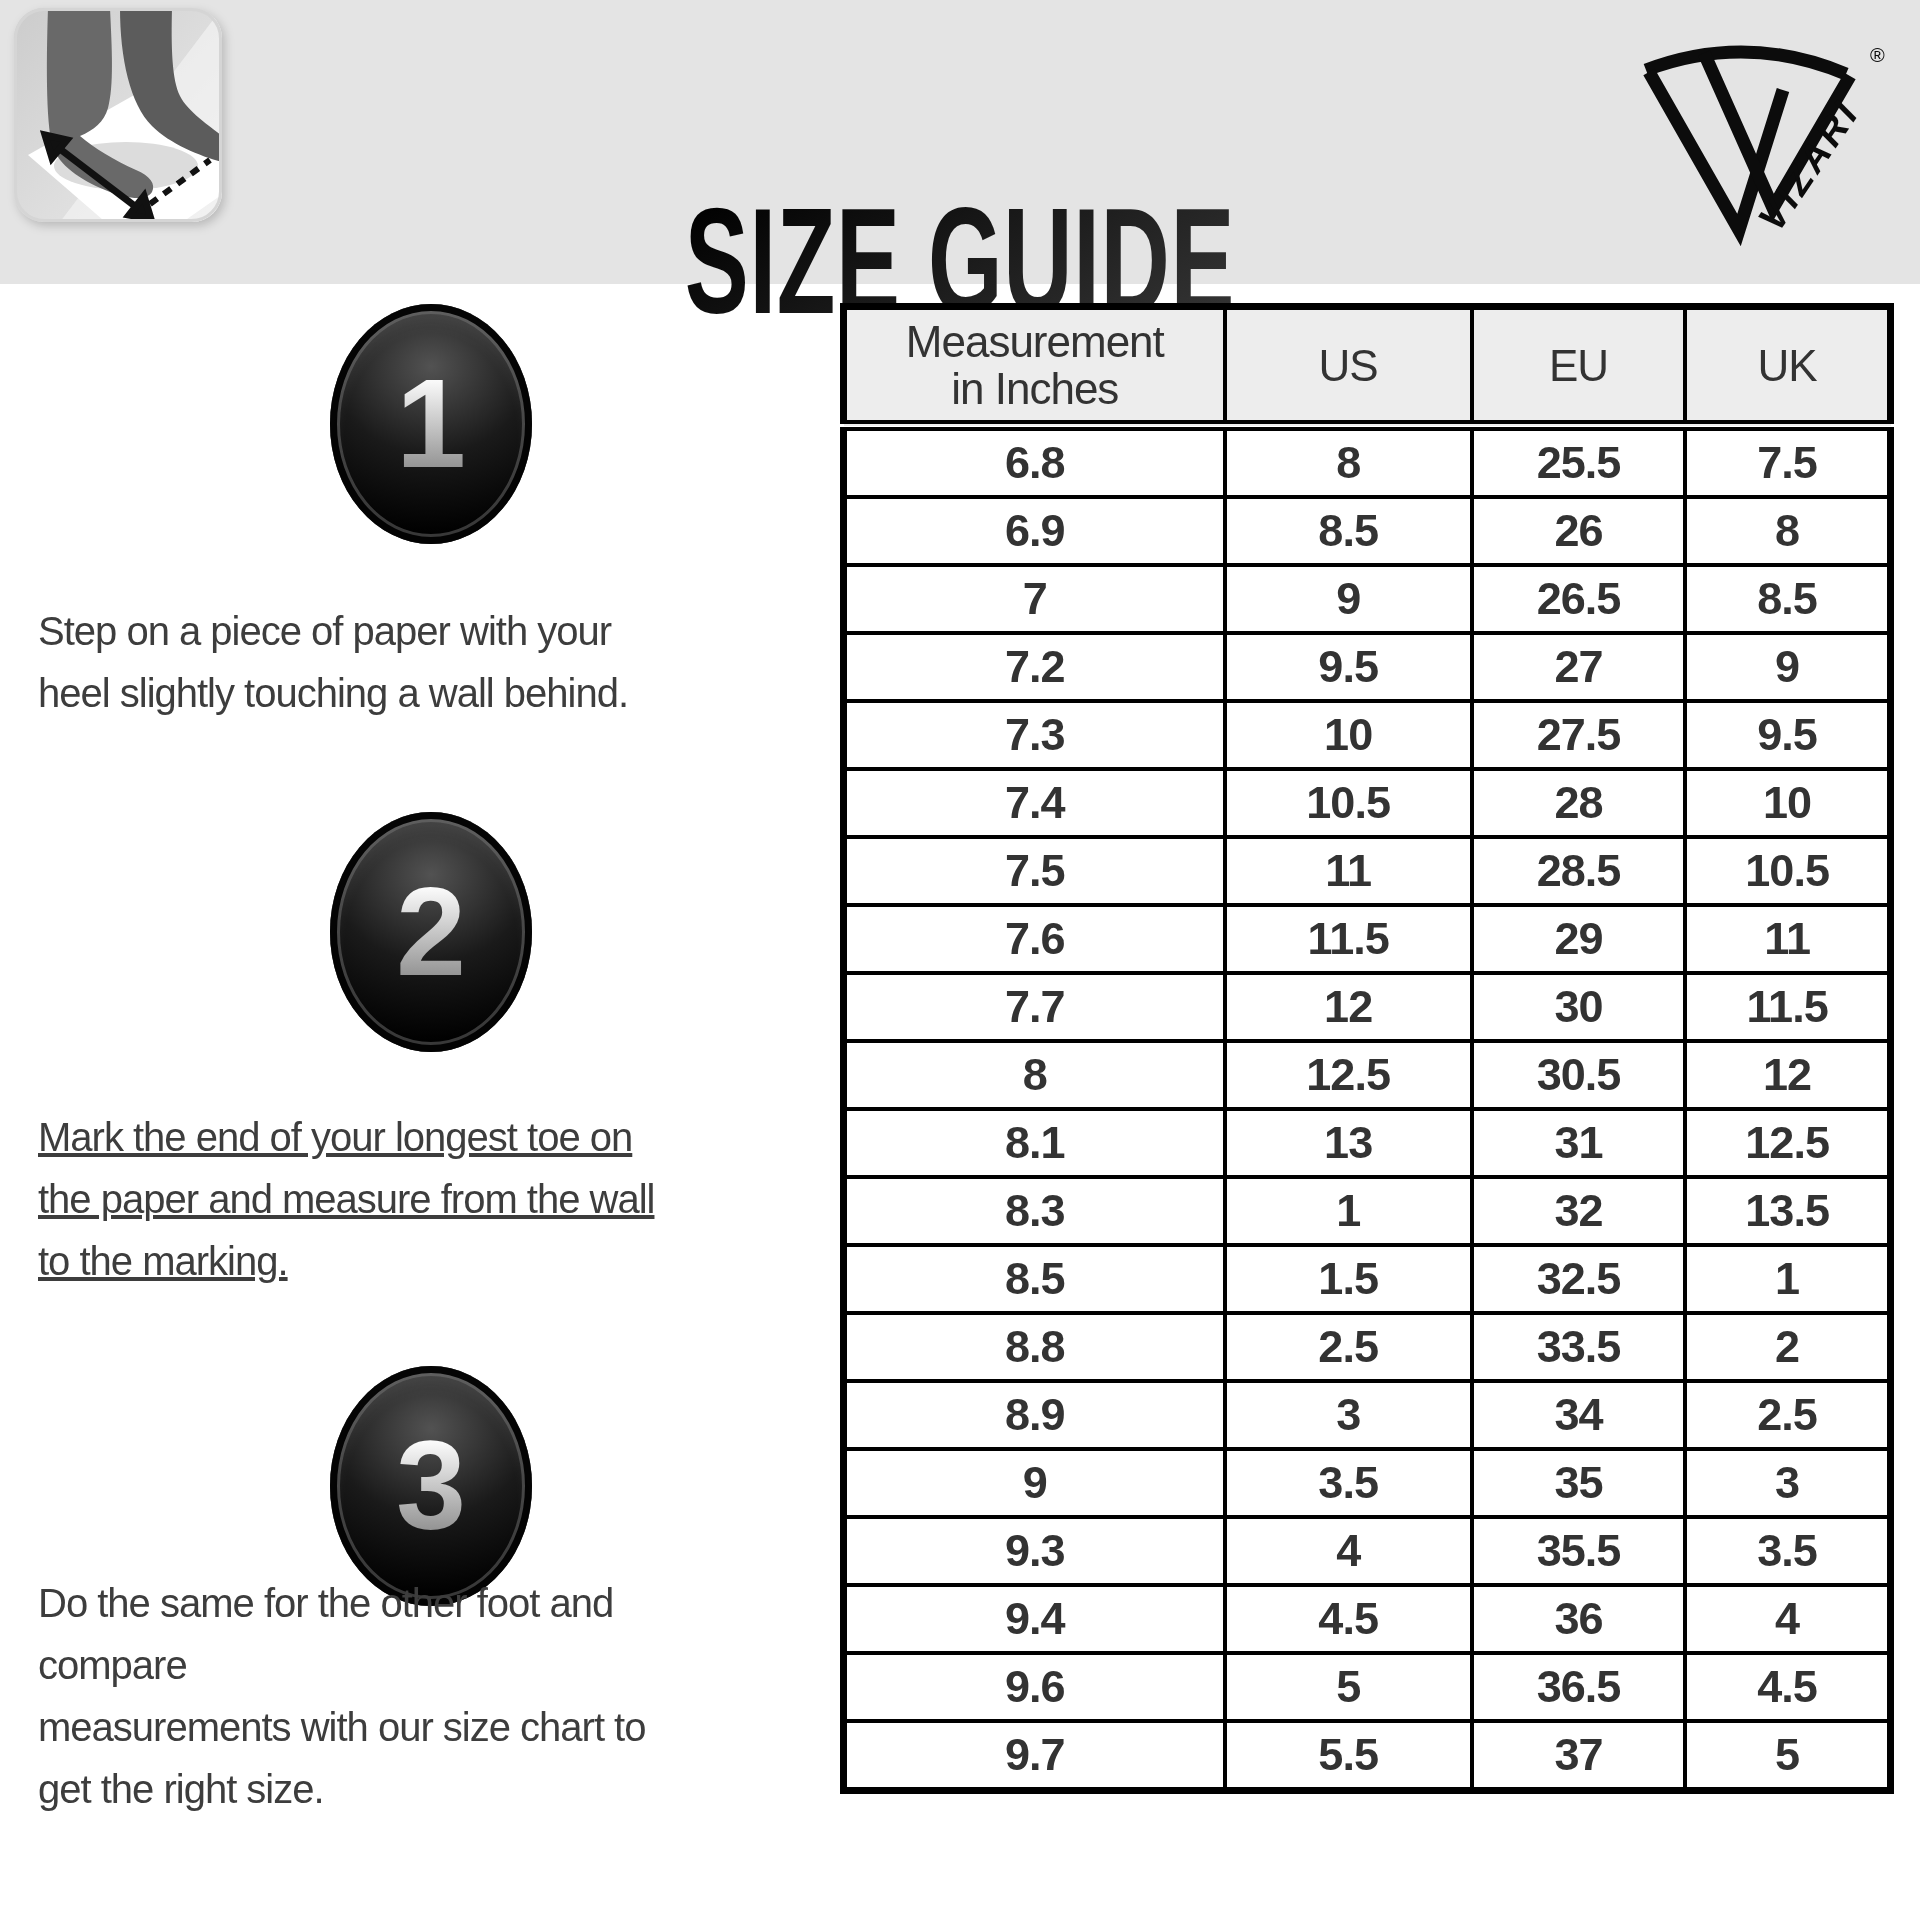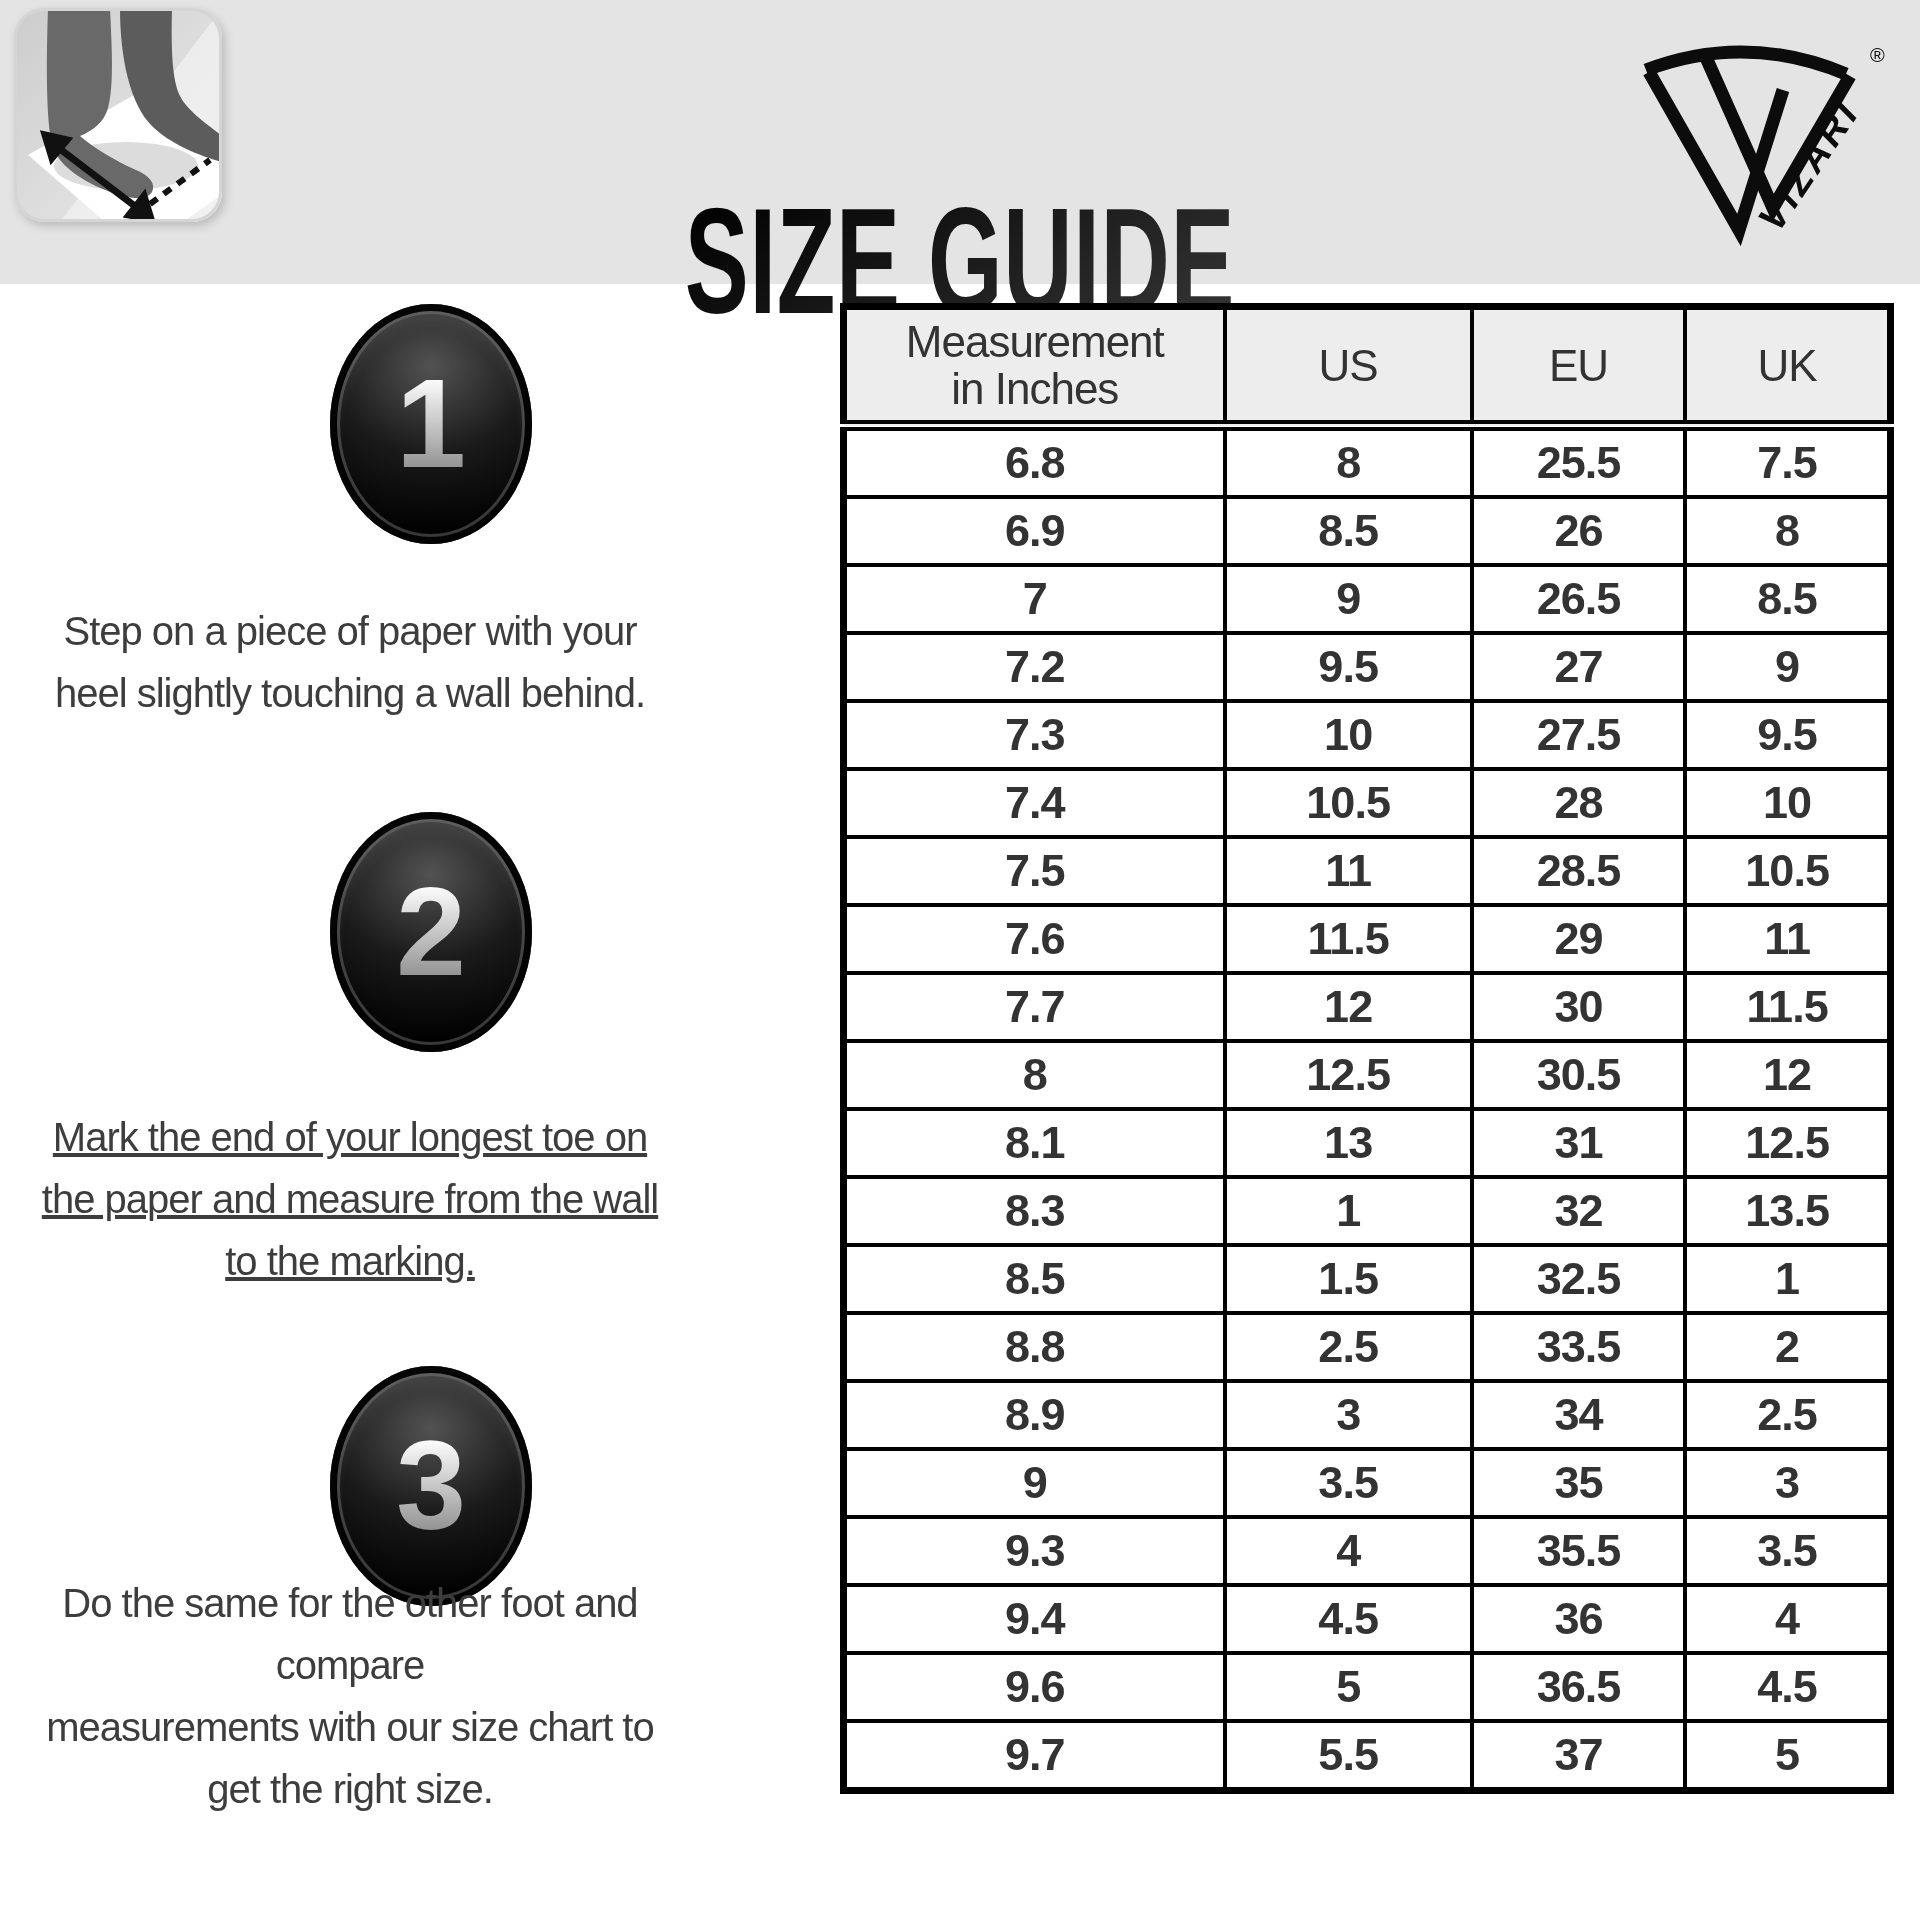--- a/index.html
+++ b/index.html
@@ -44,21 +44,21 @@
     color:#d9d9d9;
     background:linear-gradient(180deg,#ffffff 12%,#8f8f8f 88%);
     -webkit-background-clip:text;
     -webkit-text-fill-color:transparent;
   }
   #badge-1{top:304px;}
   #badge-2{top:812px;}
   #badge-3{top:1366px;}
   .step-text{
     position:absolute;left:38px;width:624px;
-    text-align:center;white-space:pre-line;
+    white-space:pre-line;
     font-size:40px;line-height:62px;letter-spacing:-1px;
     color:#3d3d3d;
   }
   #step-text-1{top:560px;}
   #step-text-2{top:1066px;text-decoration:underline;}
   #step-text-3{top:1532px;}
   
   .size-table{
     position:absolute;left:840px;top:303px;width:1054px;
     border-collapse:collapse;table-layout:fixed;

